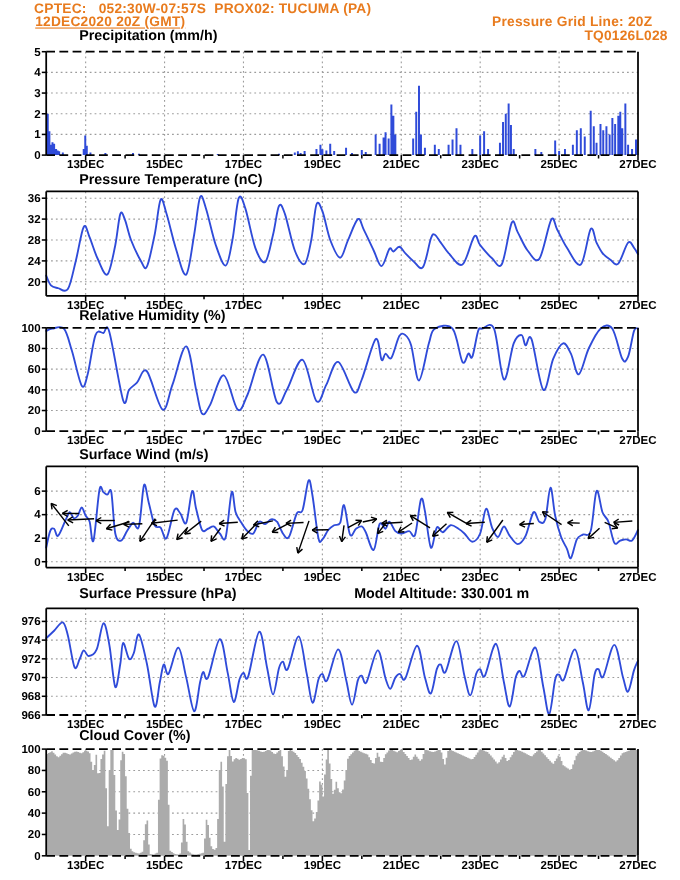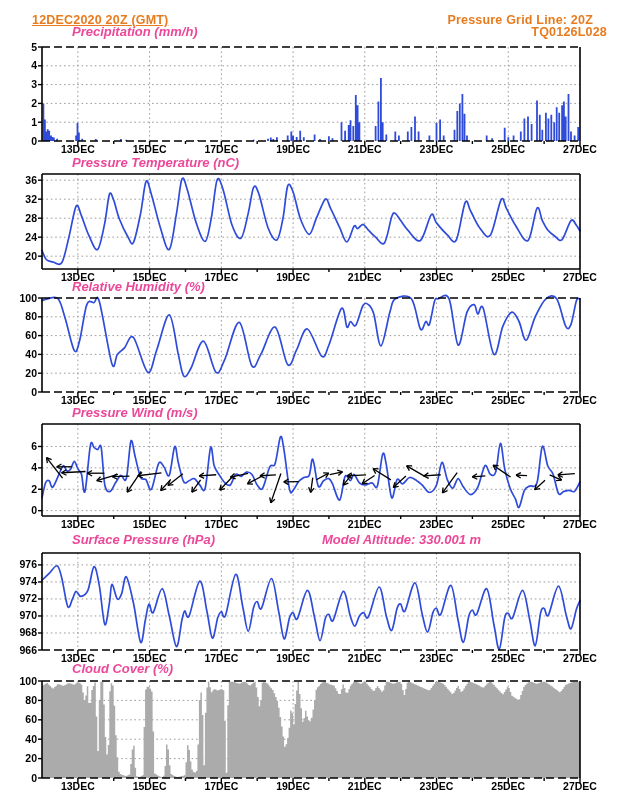--- a/index.html
+++ b/index.html
@@ -1,35 +1,36 @@
 <!DOCTYPE html>
 <html><head>
 <meta charset="utf-8">
 <style>
   html,body{margin:0;padding:0;background:#fff;}
   .screen{position:relative;width:618px;height:800px;background:#ffffff;overflow:hidden;
           font-family:"Liberation Sans","DejaVu Sans",sans-serif;}
   .hdr{position:absolute;font-size:12.5px;font-weight:700;letter-spacing:0.2px;white-space:pre;}
   .orange{color:#E87B1E;}
-  .magenta{color:#ec4899;font-style:italic;}
+  .magenta{color:#000000;}
   .ptitle{position:absolute;font-size:13px;font-weight:700;white-space:pre;}
   svg text{font-family:"Liberation Sans","DejaVu Sans",sans-serif;font-weight:700;}
 </style>
 </head>
 <body>
 
 <div class="screen">
+  <div class="hdr orange" style="left:31px;top:1px;">CPTEC:   052:30W-07:57S  PROX02: TUCUMA (PA)</div>
   <div class="hdr orange" style="left:32px;top:13px;text-decoration:underline;">12DEC2020 20Z (GMT)</div>
   <div class="hdr orange" style="right:25px;top:13px;">Pressure Grid Line: 20Z</div>
   <div class="hdr orange" style="right:11px;top:25px;">TQ0126L028</div>
 
   <div class="ptitle magenta" style="left:72px;top:24px;">Precipitation (mm/h)</div>
   <div class="ptitle magenta" style="left:72px;top:155px;">Pressure Temperature (nC)</div>
   <div class="ptitle magenta" style="left:72px;top:279px;">Relative Humidity (%)</div>
-  <div class="ptitle magenta" style="left:72px;top:405px;">Pressure Wind (m/s)</div>
+  <div class="ptitle magenta" style="left:72px;top:405px;">Surface Wind (m/s)</div>
   <div class="ptitle magenta" style="left:72px;top:532px;">Surface Pressure (hPa)</div>
   <div class="ptitle magenta" style="left:302px;top:532px;padding-left:20px;">Model Altitude: 330.001 m</div>
   <div class="ptitle magenta" style="left:72px;top:661px;">Cloud Cover (%)</div>
 
   <svg id="chart" width="618" height="800" style="position:absolute;left:0;top:0;">
       <g>
         <g stroke="#9C9C9C" stroke-width="1" stroke-dasharray="1.6 2.8">
           <line x1="42" y1="122.2" x2="580" y2="122.2"></line>
           <line x1="42" y1="103.4" x2="580" y2="103.4"></line>
           <line x1="42" y1="84.6" x2="580" y2="84.6"></line>

